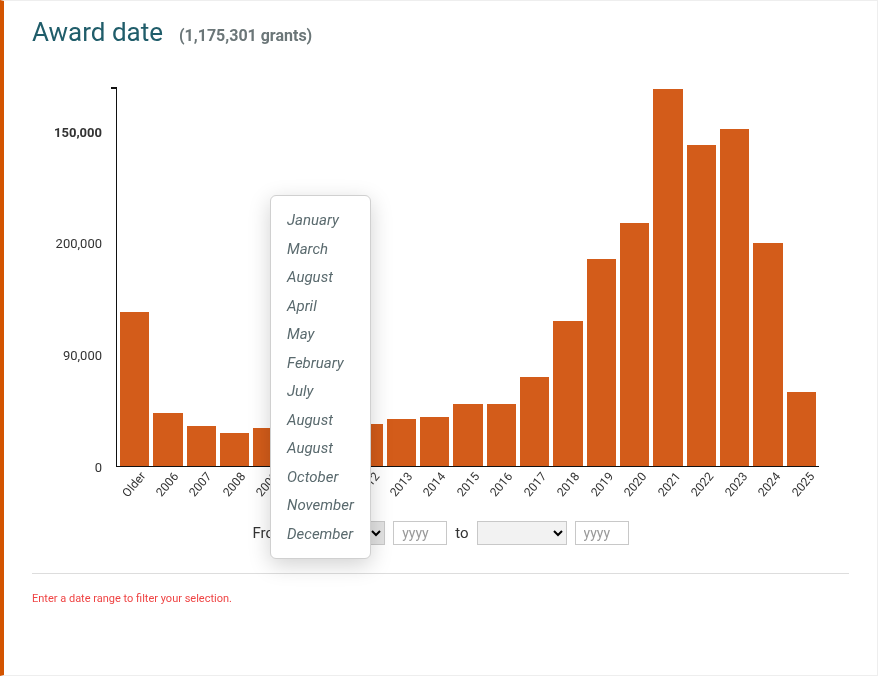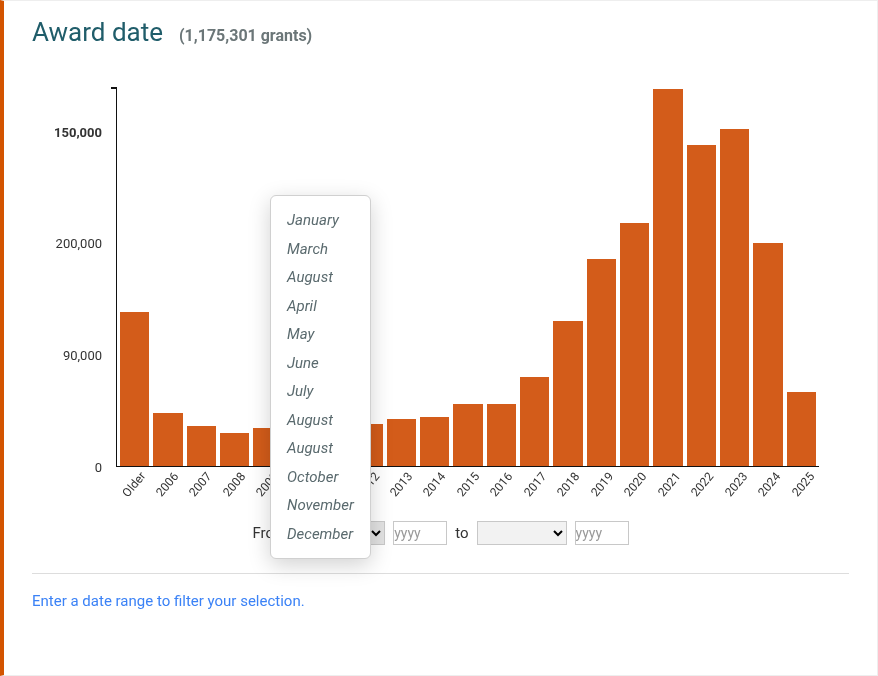--- a/index.html
+++ b/index.html
@@ -115,36 +115,36 @@
     justify-content: center;
     align-items: center;
     gap: 8px;
     font-size: 15px;
     color: #333;
   }
   .controls select, .controls input {
     border: 1px solid #c8c8c8;
     background: #f5f5f5;
     font-size: 14px;
-    padding: 2px 0;
+    padding: 2px 8px;
     height: 24px;
     font-family: inherit;
   }
   .controls select { width: 90px; background:#f2f2f2;}
   .controls select.from-sel { background:#e2e2e2; }
   .controls input { width: 54px; background:#fff; }
   .controls input::placeholder { color:#999; }
   hr.divider {
     border: none;
     border-top: 1px solid #ddd;
     margin: 28px 0 18px 0;
   }
   .help-text {
-    font-size: 15px;
-    color: #3b82f6;
+    font-size: 11px;
+    color: #ef4444;
   }
   
   .dropdown-popup {
     position: absolute;
     background: #fff;
     border: 1px solid #d0d0d0;
     border-radius: 6px;
     box-shadow: 0 6px 22px rgba(0,0,0,0.18);
     padding: 10px 14px;
     min-width: 100px;
@@ -226,21 +226,21 @@
         <div class="x-label"><span>2024</span></div>
         <div class="x-label"><span>2025</span></div>
       </div>
 
     <div class="dropdown-popup" id="dropdown-popup" style="left:238px; top:108px;">
         <div class="item">January</div>
         <div class="item">March</div>
         <div class="item">August</div>
         <div class="item">April</div>
         <div class="item">May</div>
-        <div class="item">June</div>
+        <div class="item">February</div>
         <div class="item">July</div>
         <div class="item">August</div>
         <div class="item">August</div>
         <div class="item">October</div>
         <div class="item">November</div>
         <div class="item">December</div>
       </div>
   </div>
 
   <div class="controls">

